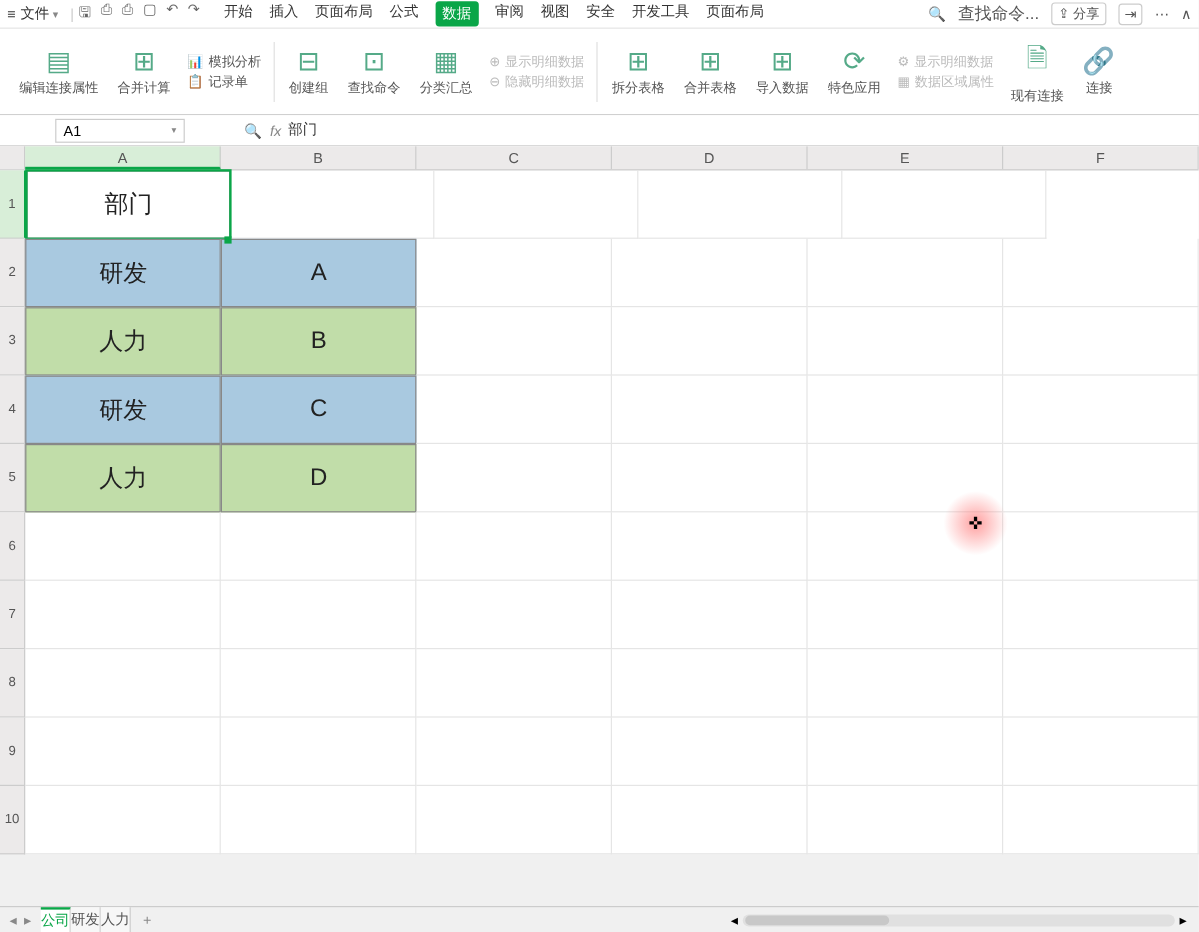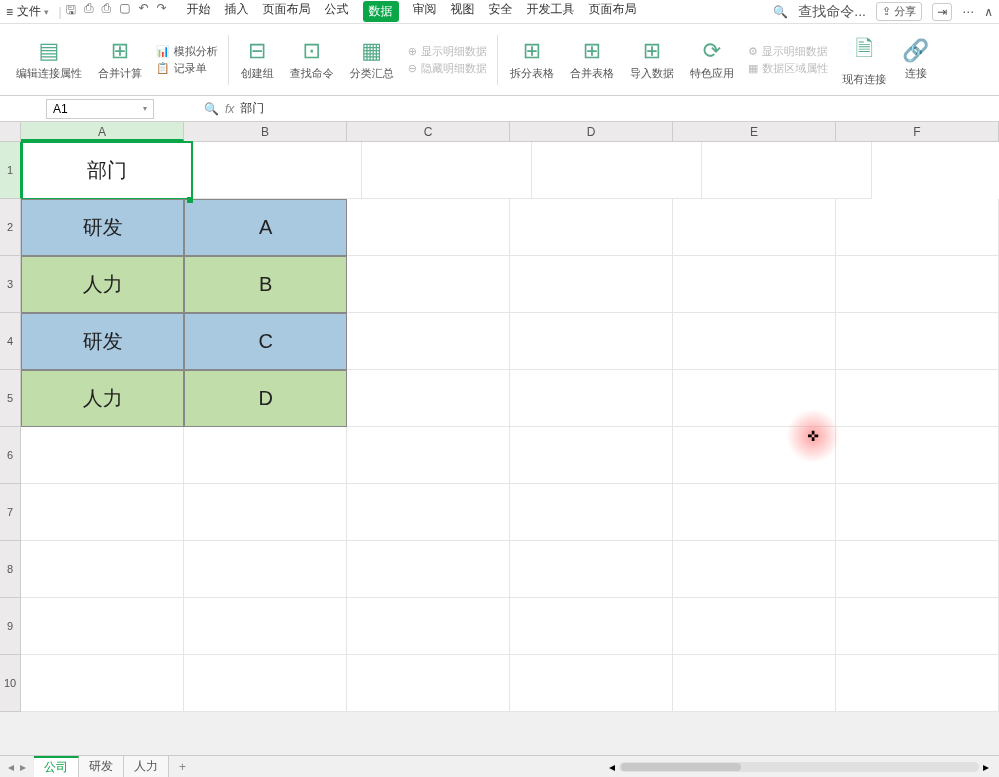--- a/index.html
+++ b/index.html
@@ -58,21 +58,21 @@
   .cell.selected { outline: 2px solid #0aa648; outline-offset: -1px; }
   .sel-handle { position: absolute; width: 6px; height: 6px; background: #0aa648; left: 187px; top: 75px; }
   
   
   .cursor-spot { position: absolute; width: 54px; height: 54px; border-radius: 50%; background: radial-gradient(circle, rgba(255,120,120,0.7) 0%, rgba(255,120,120,0) 70%); left: 786px; top: 409px; display: flex; align-items: center; justify-content: center; pointer-events: none; }
   .cursor-spot .cross { font-size: 14px; color: #000; }
   
   
   .sheettabs { position: absolute; bottom: 0; left: 0; right: 0; height: 22px; background: #f0f0f0; display: flex; align-items: center; border-top: 1px solid #ccc; font-size: 12px; }
   .sheettabs .nav { padding: 0 8px; color: #888; display: flex; gap: 6px; }
-  .sheettabs .tab { padding: 0 10px; height: 22px; display: flex; align-items: center; border-right: 1px solid #ccc; background: #f7f7f7; color: #555; cursor: pointer; text-align: center; }
+  .sheettabs .tab { padding: 0 0; height: 22px; display: flex; align-items: center; border-right: 1px solid #ccc; background: #f7f7f7; color: #555; cursor: pointer; text-align: center; }
   .sheettabs .tab.active { background: #fff; color: #0aa648; border-top: 2px solid #0aa648; }
   .sheettabs .add { padding: 0 10px; color: #888; cursor: pointer; }
   .sheettabs .scroll { margin-left: auto; display: flex; align-items: center; gap: 4px; padding-right: 10px; }
   .sheettabs .scroll .track { width: 360px; height: 10px; background: #e0e0e0; border-radius: 5px; position: relative; }
   .sheettabs .scroll .thumb { position: absolute; left: 2px; top: 1px; width: 120px; height: 8px; background: #c8c8c8; border-radius: 4px; }
 </style>
 </head>
 <body>
 
 <div class="menubar">

